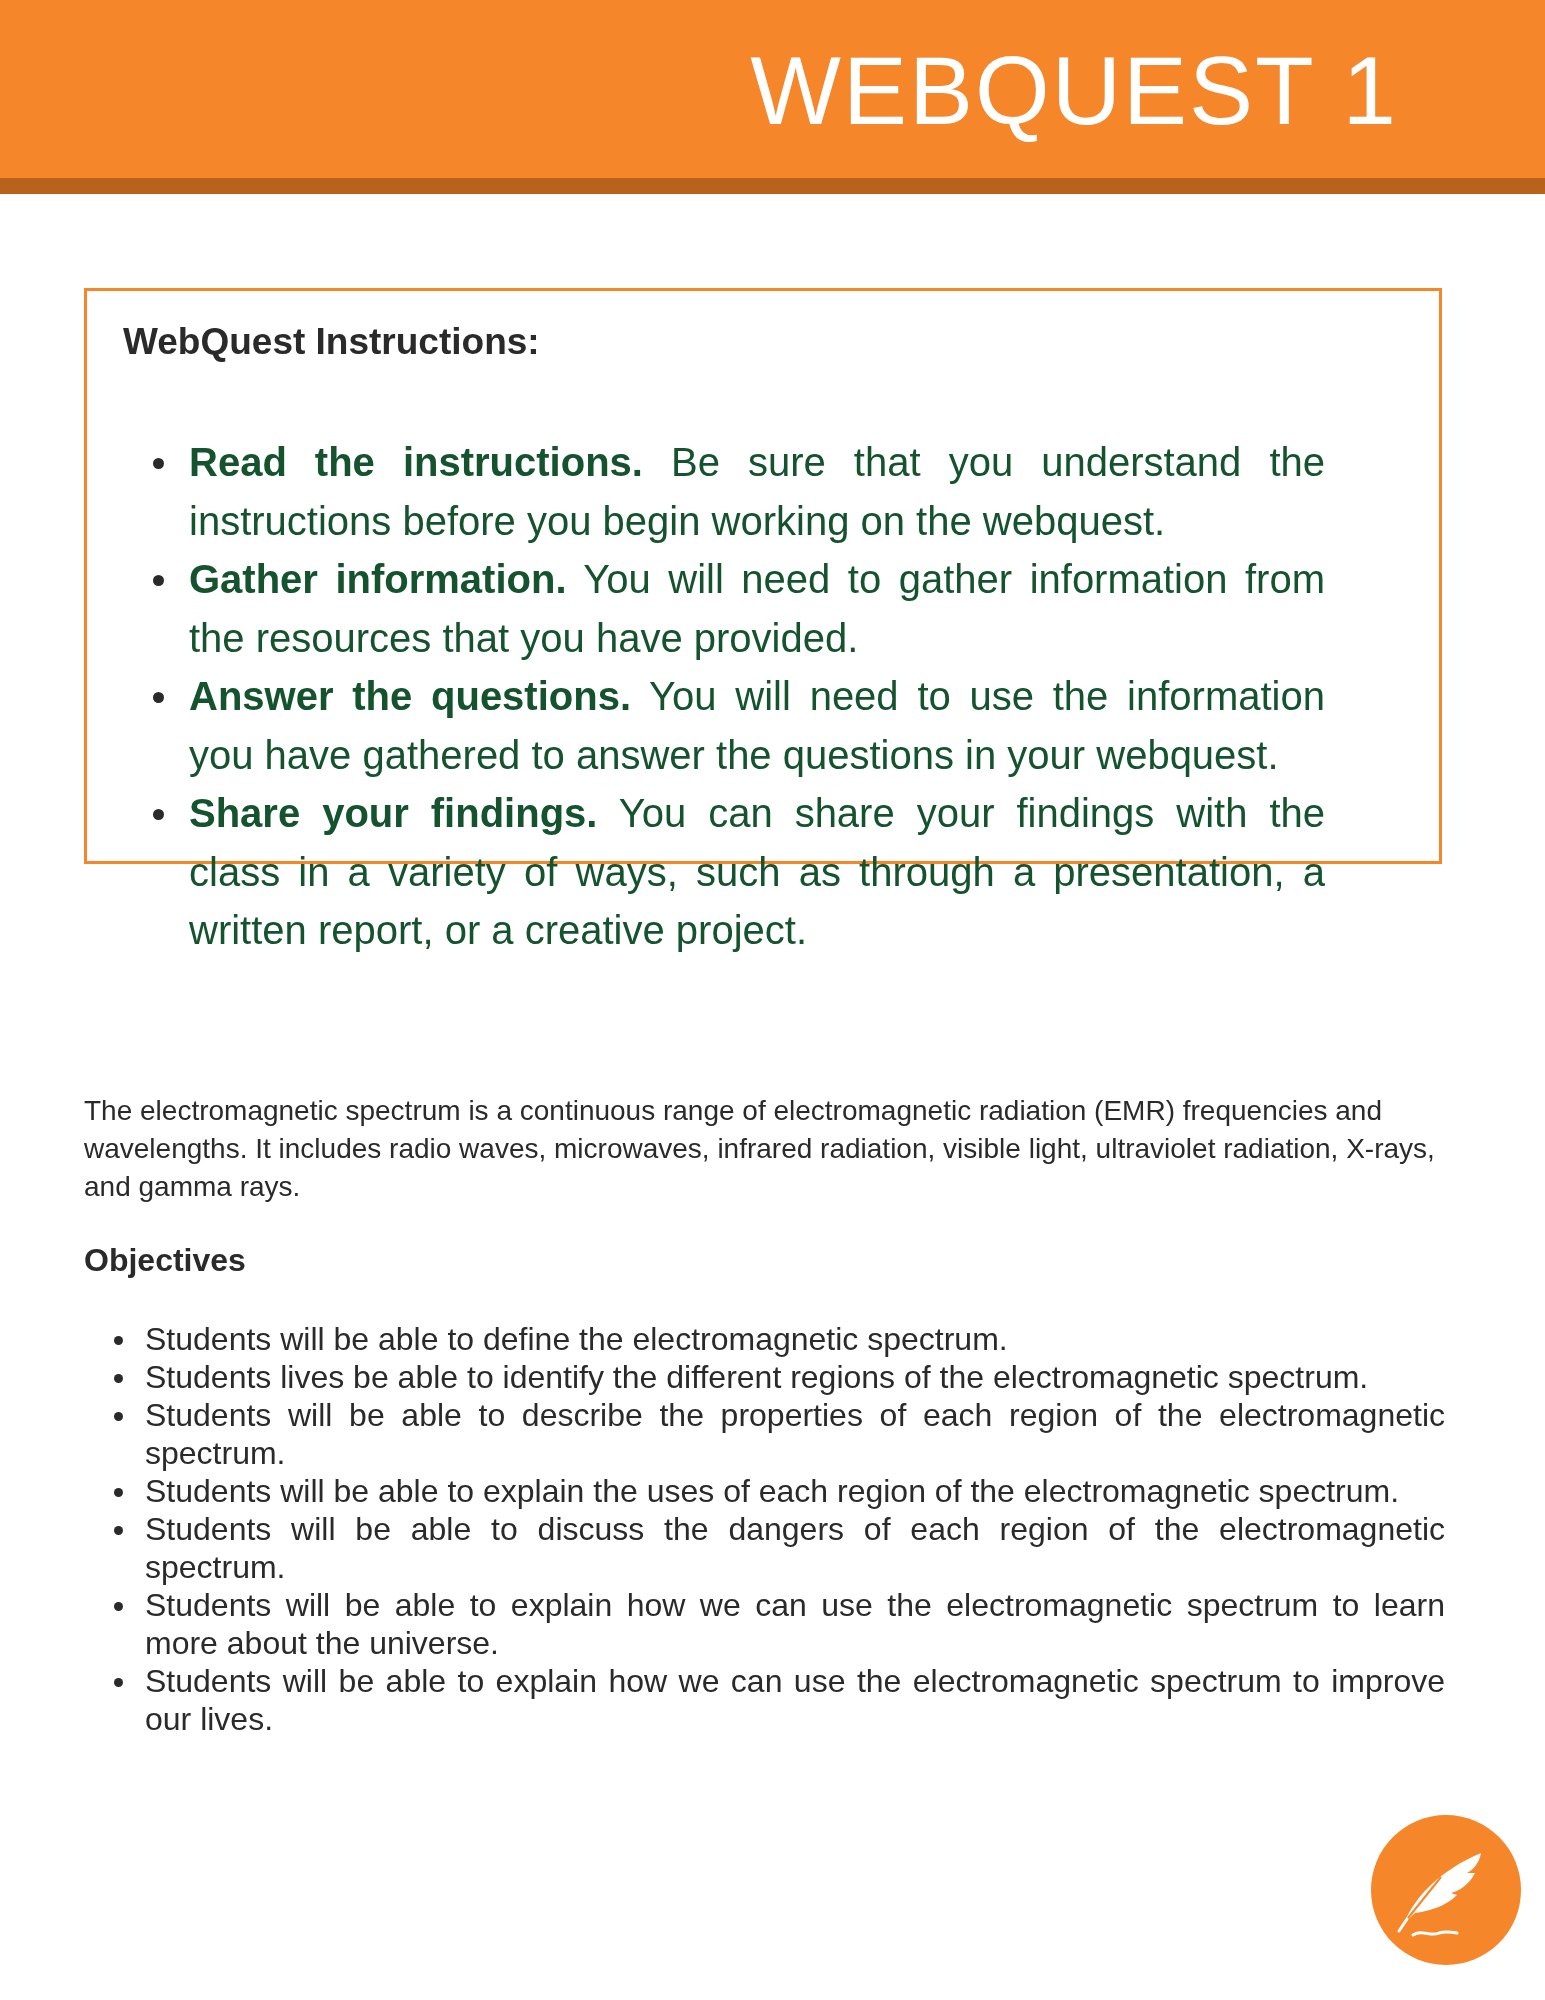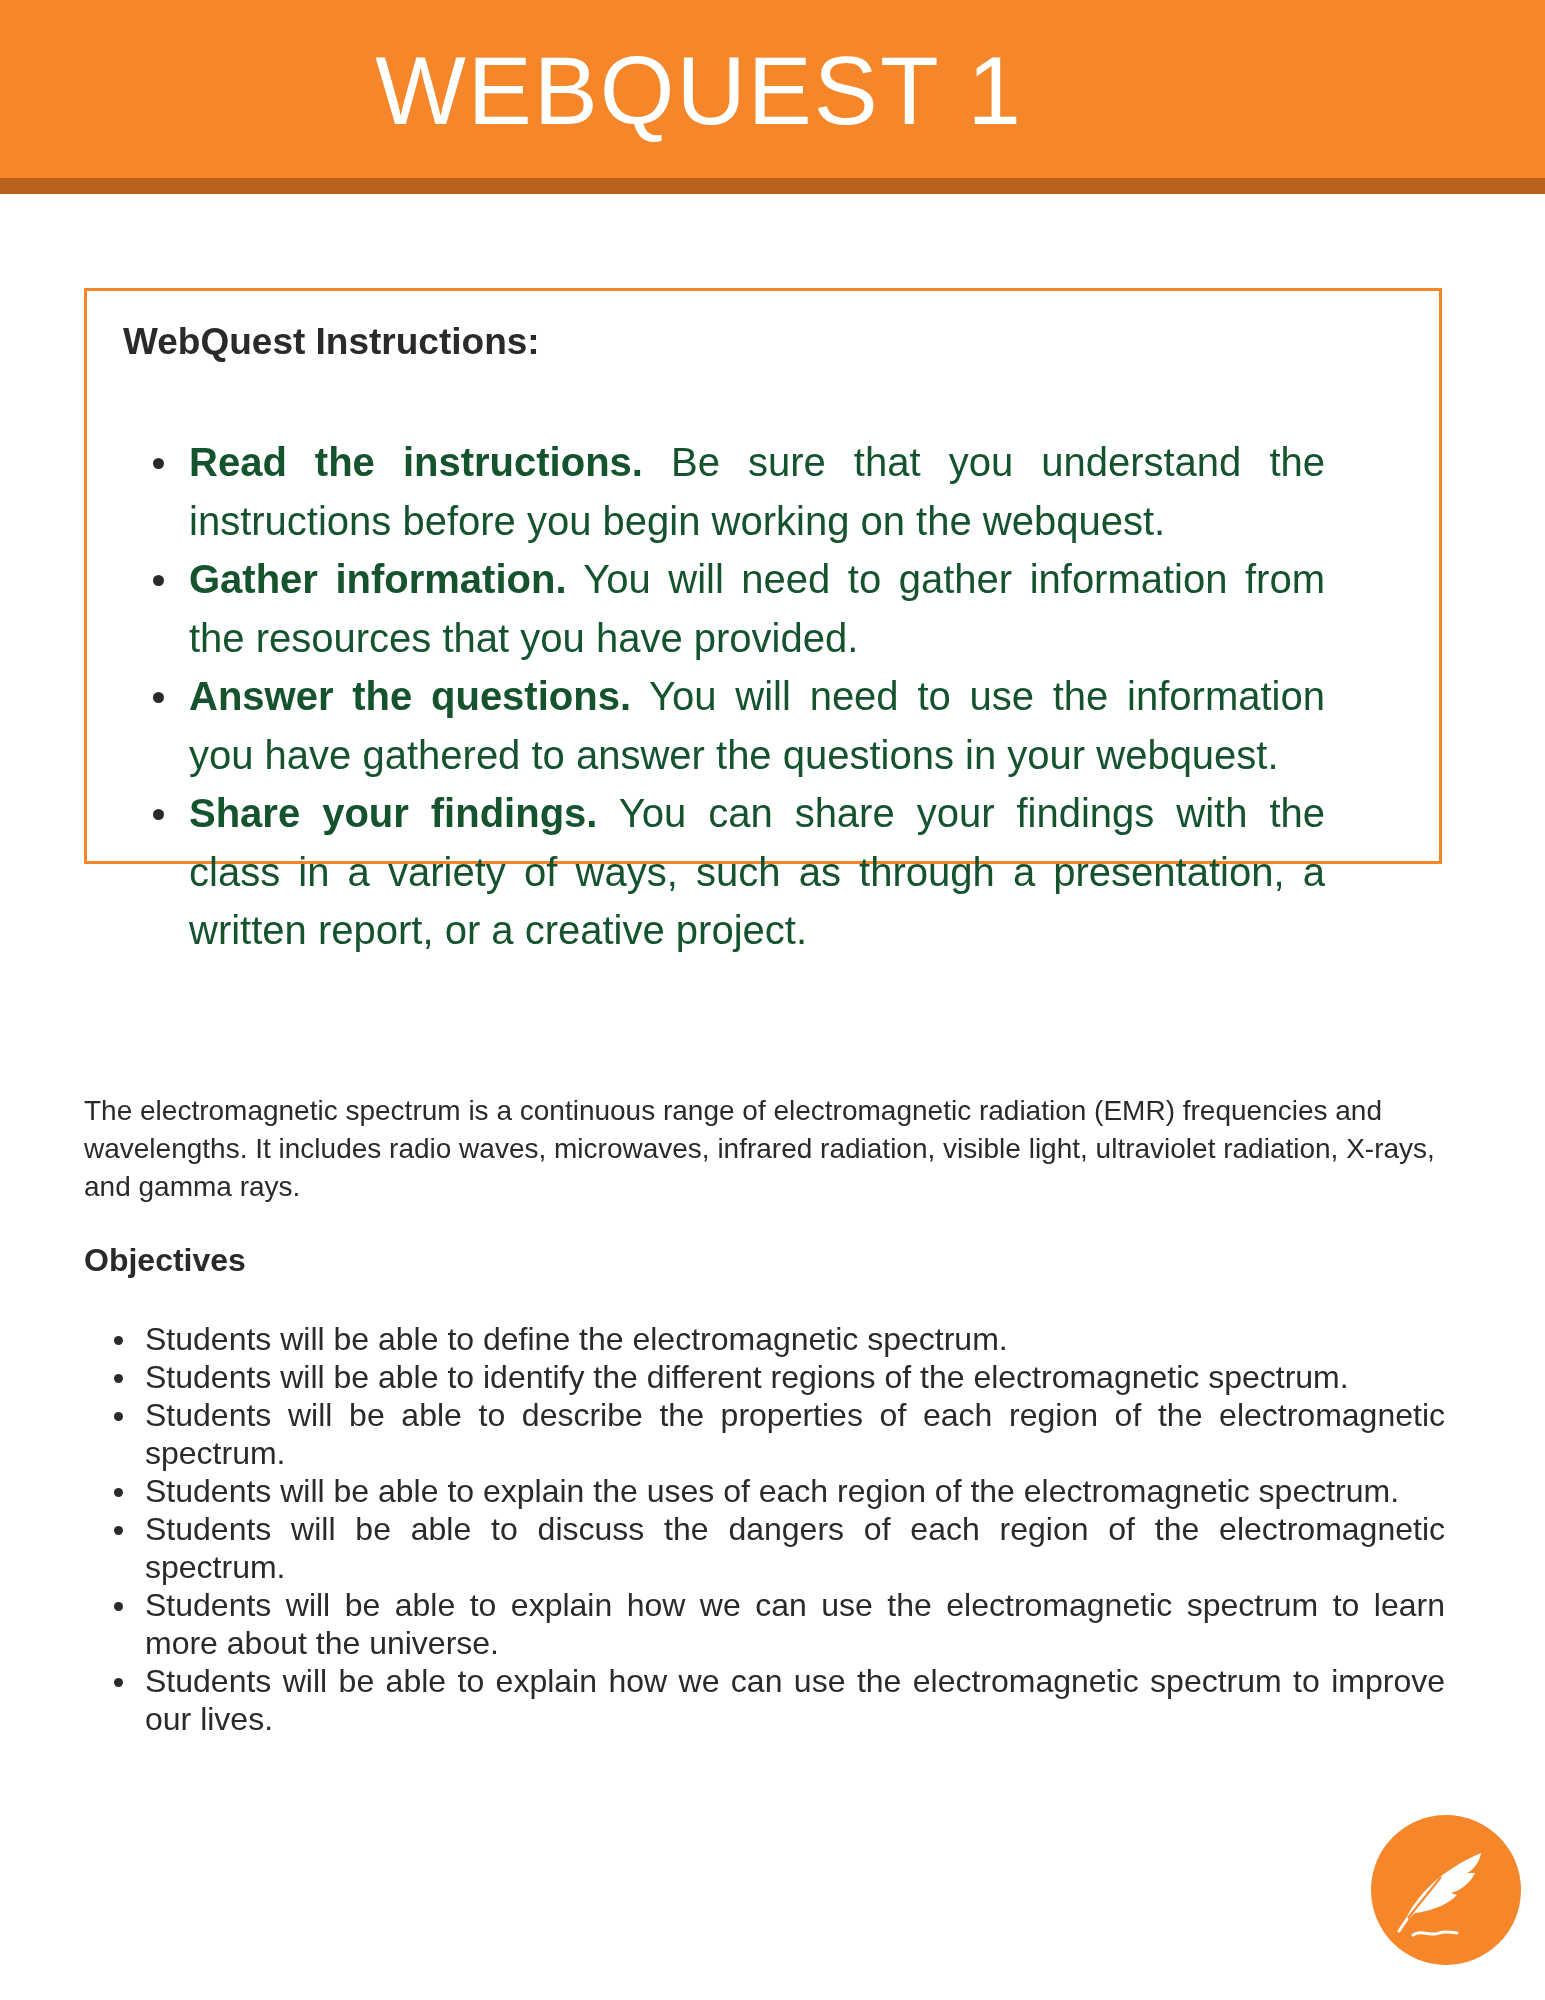--- a/index.html
+++ b/index.html
@@ -9,21 +9,21 @@
   }
   .header {
     position: absolute; left: 0; top: 0; width: 1545px; height: 178px;
     background: #f5862a;
   }
   .header-bar {
     position: absolute; left: 0; top: 178px; width: 1545px; height: 16px;
     background: #b8621e;
   }
   .title {
-    position: absolute; left: 0; top: 36px; width: 1398px; text-align: center;
+    position: absolute; left: 0; top: 36px; width: 1398px; text-align: right;
     color: #ffffff; font-size: 96px; letter-spacing: 2px; line-height: 110px;
   }
   .instr-box {
     position: absolute; left: 84px; top: 288px; width: 1358px; height: 576px;
     border: 3px solid #f5862a; box-sizing: border-box;
   }
   .instr-heading {
     position: absolute; left: 36px; top: 30px; font-size: 37px; font-weight: bold; color: #2a2a2a;
   }
   .instr-list {
@@ -75,21 +75,21 @@
     <li><b>Answer the questions.</b><span> You will need to use the information you have gathered to answer the questions in your webquest.</span></li>
     <li><b>Share your findings.</b><span> You can share your findings with the class in a variety of ways, such as through a presentation, a written report, or a creative project.</span></li>
   </ul>
 </div>
 
 <p class="intro" style="margin:0;">The electromagnetic spectrum is a continuous range of electromagnetic radiation (EMR) frequencies and wavelengths. It includes radio waves, microwaves, infrared radiation, visible light, ultraviolet radiation, X-rays, and gamma rays.</p>
 
 <div class="obj-heading">Objectives</div>
 <ul class="obj-list">
   <li>Students will be able to define the electromagnetic spectrum.</li>
-  <li>Students will be able to identify the different regions of the electromagnetic spectrum.</li>
+  <li>Students lives be able to identify the different regions of the electromagnetic spectrum.</li>
   <li>Students will be able to describe the properties of each region of the electromagnetic spectrum.</li>
   <li>Students will be able to explain the uses of each region of the electromagnetic spectrum.</li>
   <li>Students will be able to discuss the dangers of each region of the electromagnetic spectrum.</li>
   <li>Students will be able to explain how we can use the electromagnetic spectrum to learn more about the universe.</li>
   <li>Students will be able to explain how we can use the electromagnetic spectrum to improve our lives.</li>
 </ul>
 
 <div class="logo">
   <svg width="150" height="150" viewBox="0 0 150 150">
     <path d="M33 108 C 45 80, 70 55, 110 38 C 108 50, 100 56, 96 58 L 104 58 C 98 70, 88 76, 80 78 L 86 80 C 74 92, 58 96, 44 98 Z" fill="#ffffff"></path>

